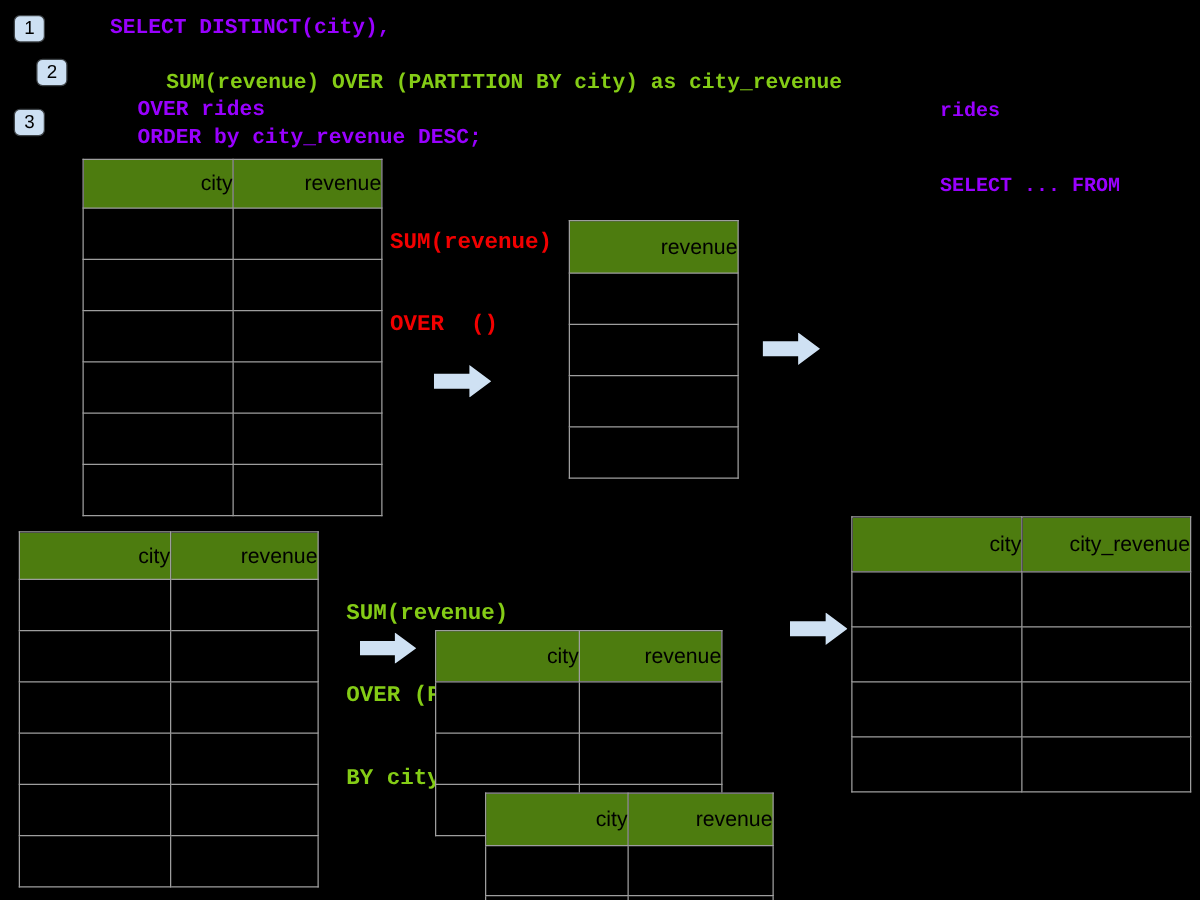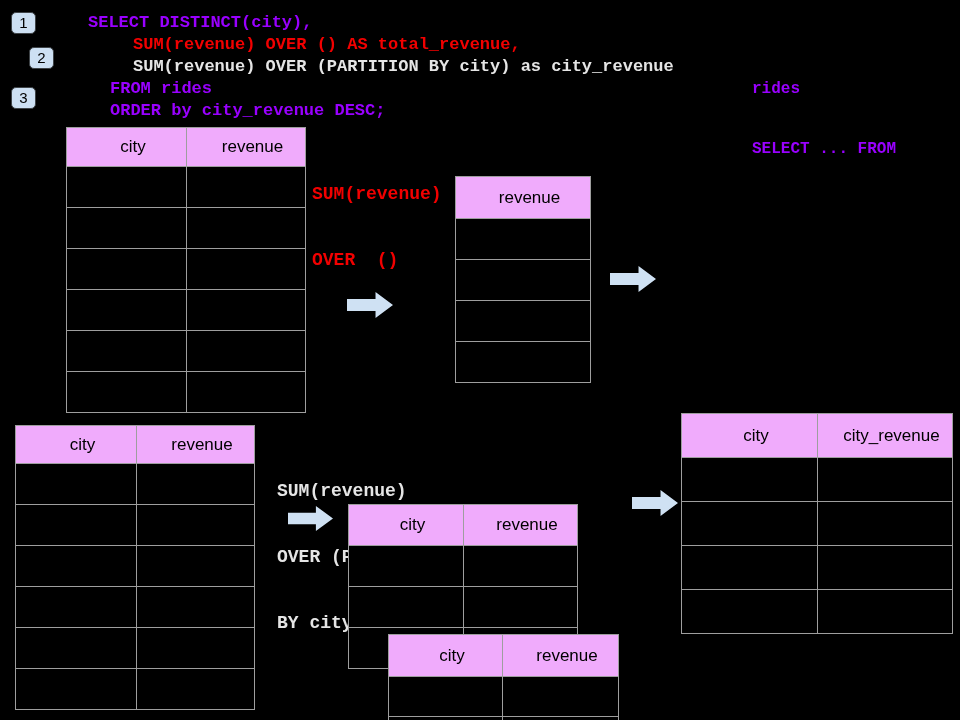--- a/index.html
+++ b/index.html
@@ -12,37 +12,37 @@
          text-align:center;box-sizing:border-box;}
   .badge1{left:11px;top:12px;}
   .badge2{left:29px;top:47px;}
   .badge3{left:11px;top:87px;}
 
   
   .code{position:absolute;white-space:pre;font-family:"Liberation Mono",monospace;
         font-weight:700;font-size:17px;line-height:20px;}
   .purple{color:#9900FF;}
   .red{color:#F20000;}
-  .green{color:#e5e5e5;}
+  .green{color:#84cc16;}
   .sql-l1{left:88px;top:13px;}
   .sql-l2{left:133px;top:35px;}
   .sql-l3{left:133px;top:57px;}
   .sql-l4{left:110px;top:79px;}
   .sql-l5{left:110px;top:101px;text-align:center;}
 
   .note{position:absolute;white-space:pre;font-family:"Liberation Mono",monospace;
         font-weight:700;}
   .side-note{left:752px;top:39px;font-size:16px;line-height:20px;}
   .ann-total{left:312px;top:139px;font-size:18px;line-height:22px;}
   .ann-part{left:277px;top:436px;font-size:18px;line-height:22px;}
 
   
   table.tbl{position:absolute;border-collapse:collapse;table-layout:fixed;background:#000;}
-  table.tbl th{background:#f0abfc;color:#000;font:400 17px "Liberation Sans",sans-serif;
-               text-align:center;padding:0 0 0 13px;border:1px solid #9e9e9e;overflow:hidden;}
+  table.tbl th{background:#4d7c0f;color:#000;font:400 17px "Liberation Sans",sans-serif;
+               text-align:right;padding:0 0 0 13px;border:1px solid #9e9e9e;overflow:hidden;}
   table.tbl td{border:1px solid #9e9e9e;background:#000;padding:0;}
 
   .t1{left:66px;top:127px;width:239px;}  .t1 th{height:38px;} .t1 td{height:40px;}
   .t2{left:455px;top:176px;width:135px;} .t2 th{height:41px;} .t2 td{height:40px;}
   .t3{left:15px;top:425px;width:239px;}  .t3 th{height:37px;} .t3 td{height:40px;}
   .t4{left:348px;top:504px;width:229px;} .t4 th{height:40px;} .t4 td{height:40px;}
   .t5{left:388px;top:634px;width:230px;z-index:5;} .t5 th{height:41px;} .t5 td{height:39px;}
   .t6{left:681px;top:413px;width:271px;} .t6 th{height:43px;} .t6 td{height:43px;}
 
   
@@ -56,23 +56,22 @@
 </head>
 <body>
 
 <div class="stage">
 
   <div class="badge badge1">1</div>
   <div class="badge badge2">2</div>
   <div class="badge badge3">3</div>
 
   <div class="code purple sql-l1">SELECT DISTINCT(city),</div>
-  <div class="code red sql-l2">SUM(revenue) OVER () AS total_revenue,</div>
   <div class="code green sql-l3">SUM(revenue) OVER (PARTITION BY city) as city_revenue</div>
-  <div class="code purple sql-l4">FROM rides</div>
+  <div class="code purple sql-l4">OVER rides</div>
   <div class="code purple sql-l5">ORDER by city_revenue DESC;</div>
 
   <div class="note side-note purple">
     <div>rides</div>
     <div>SELECT ... FROM</div>
   </div>
 
   <div class="note ann-total red">
     <div>SUM(revenue)</div>
     <div>OVER  ()</div>

